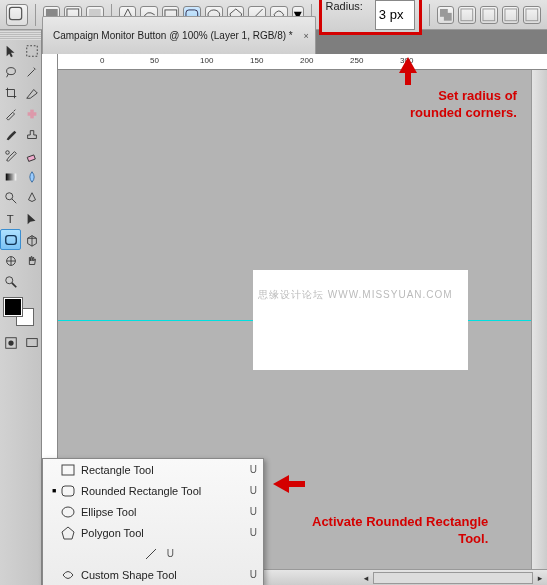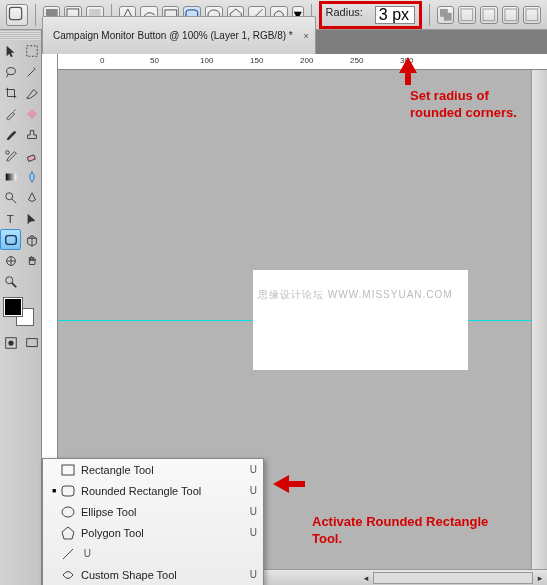--- a/index.html
+++ b/index.html
@@ -5,21 +5,21 @@
   * { box-sizing: border-box; margin: 0; padding: 0; font-family: Arial, sans-serif; user-select: none; }
   body { width: 547px; height: 585px; background: #b4b4b4; overflow: hidden; position: relative; }
 
   
   .options-bar { height: 30px; background: linear-gradient(#e3e3e3,#cfcfcf); border-bottom: 1px solid #999; display: flex; align-items: center; padding: 0 6px; gap: 4px; }
   .opt-icon { width: 22px; height: 22px; background: linear-gradient(#f5f5f5,#ddd); border: 1px solid #888; border-radius: 3px; display: flex; align-items: center; justify-content: center; }
   .opt-icon.small { width: 18px; height: 18px; }
   .sep { width: 1px; height: 22px; background: #999; margin: 0 3px; }
   .radius-box { border: 3px solid #d40000; padding: 2px 4px; display: flex; align-items: flex-start; gap: 12px; background: linear-gradient(#e3e3e3,#cfcfcf); }
   .radius-label { font-size: 11px; color: #222; }
-  .radius-field { width: 40px; height: 18px; background: #fff; border: 1px solid #888; font-size: 16px; padding: 1px 3px; }
+  .radius-field { width: 40px; height: 30px; background: #fff; border: 1px solid #888; font-size: 13px; padding: 1px 3px; }
 
   
   .tab-bar { height: 24px; background: #7e7e7e; display: flex; align-items: flex-end; padding-left: 42px; }
   .tab { background: linear-gradient(#e8e8e8,#d0d0d0); height: 38px; padding: 0 22px 0 10px; font-size: 10px; display: flex; align-items: center; color: #222; border-radius: 2px 2px 0 0; position: relative; border: 1px solid #999; border-bottom: none;}
   .tab .close { position: absolute; right: 6px; font-size: 9px; color: #555; }
 
   
   .main { position: absolute; left: 42px; top: 54px; right: 0; bottom: 16px; background: #b4b4b4; }
   .ruler-h { position: absolute; left: 16px; right: 0; top: 0; height: 16px; background: #fff; border-bottom: 1px solid #888; }
   .ruler-v { position: absolute; left: 0; top: 0; bottom: 0; width: 16px; background: #fff; border-right: 1px solid #888; }
@@ -42,28 +42,28 @@
   .tool-grid { display: grid; grid-template-columns: 21px 21px; }
   .tool { height: 21px; border: 1px solid transparent; display: flex; align-items: center; justify-content: center; }
   .tool.active { background: linear-gradient(#aee1ff,#7cc3f5); border: 1px solid #3b8ed0; border-radius: 2px; }
   .tool svg { width: 14px; height: 14px; }
   .swatches { margin: 6px 4px; position: relative; width: 30px; height: 28px; }
   .sw-fg { position: absolute; left: 0; top: 0; width: 18px; height: 18px; background: #000; border: 1px solid #fff; outline: 1px solid #666; }
   .sw-bg { position: absolute; right: 0; bottom: 0; width: 18px; height: 18px; background: #fff; border: 1px solid #666; }
 
   
   .flyout { position: absolute; left: 42px; top: 458px; width: 222px; background: linear-gradient(#f9f9f9,#ececec); border: 1px solid #888; box-shadow: 2px 2px 5px rgba(0,0,0,0.3); }
-  .fly-row { display: flex; align-items: center; height: 21px; font-size: 11px; color: #222; padding: 0 6px; }
+  .fly-row { display: flex; align-items: center; height: 21px; font-size: 11px; color: #222; padding: 0 6px; justify-content: center; }
   .fly-dot { width: 10px; text-align: center; font-size: 7px; color: #000; }
   .fly-icon { width: 18px; display: flex; justify-content: center; }
   .fly-label { flex: 1; padding-left: 4px; }
   .fly-key { width: 14px; color: #555; font-size: 10px; text-align: right; }
 
   
-  .anno { position: absolute; color: #d40000; font-weight: bold; font-size: 13px; line-height: 1.3; }
+  .anno { position: absolute; color: #d40000; font-weight: bold; font-size: 13px; line-height: 1.3; text-align: right; }
   .arrow-up { position: absolute; left: 408px; top: 57px; width: 0; height: 0; }
   .arrow-up::before { content:''; position: absolute; left: -9px; top: 0; border-left: 9px solid transparent; border-right: 9px solid transparent; border-bottom: 16px solid #d40000; }
   .arrow-up::after { content:''; position: absolute; left: -3px; top: 14px; width: 6px; height: 14px; background: #d40000; }
   .arrow-left { position: absolute; left: 273px; top: 484px; }
   .arrow-left::before { content:''; position: absolute; left: 0; top: -9px; border-top: 9px solid transparent; border-bottom: 9px solid transparent; border-right: 16px solid #d40000; }
   .arrow-left::after { content:''; position: absolute; left: 14px; top: -3px; width: 18px; height: 6px; background: #d40000; }
 </style>
 </head>
 <body>
 

